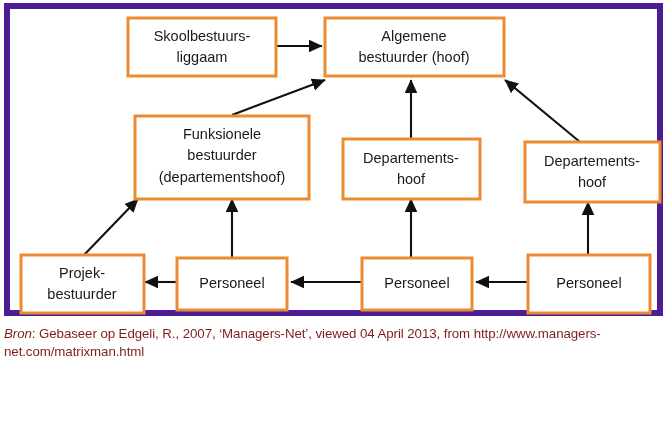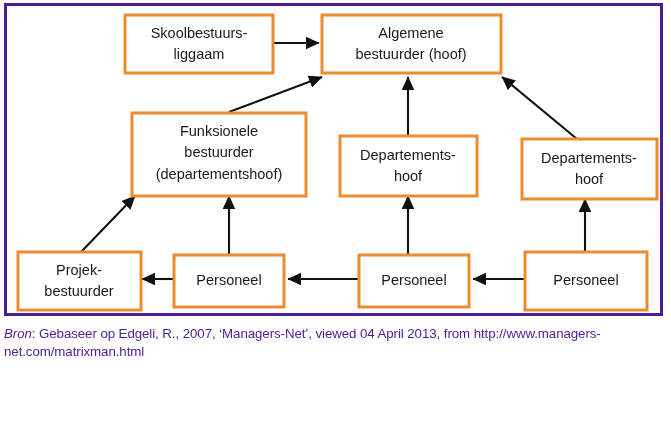--- a/index.html
+++ b/index.html
@@ -20,21 +20,21 @@
     height: 423px;
     box-sizing: border-box;
   }
   
   .diagram-frame {
     position: absolute;
     left: 4px;
     top: 3px;
     width: 659px;
     height: 313px;
-    border: 3px solid #4c1d95;
+    border: 6px solid #4c1d95;
     box-sizing: border-box;
     background: #ffffff;
   }
   .diagram-svg {
     position: absolute;
     left: 0;
     top: 0;
     display: block;
   }
   .node-rect {
@@ -55,21 +55,21 @@
     fill: none;
   }
   
   .source-note {
     position: absolute;
     left: 4px;
     top: 325px;
     width: 660px;
     font-size: 13.3px;
     line-height: 1.33;
-    color: #4c1d95;
+    color: #7f1d1d;
     letter-spacing: -0.08px;
   }
   .source-note .src-label {
     font-style: italic;
   }
   .figure-caption {
     position: absolute;
     left: 4px;
     top: 378px;
     width: 660px;

